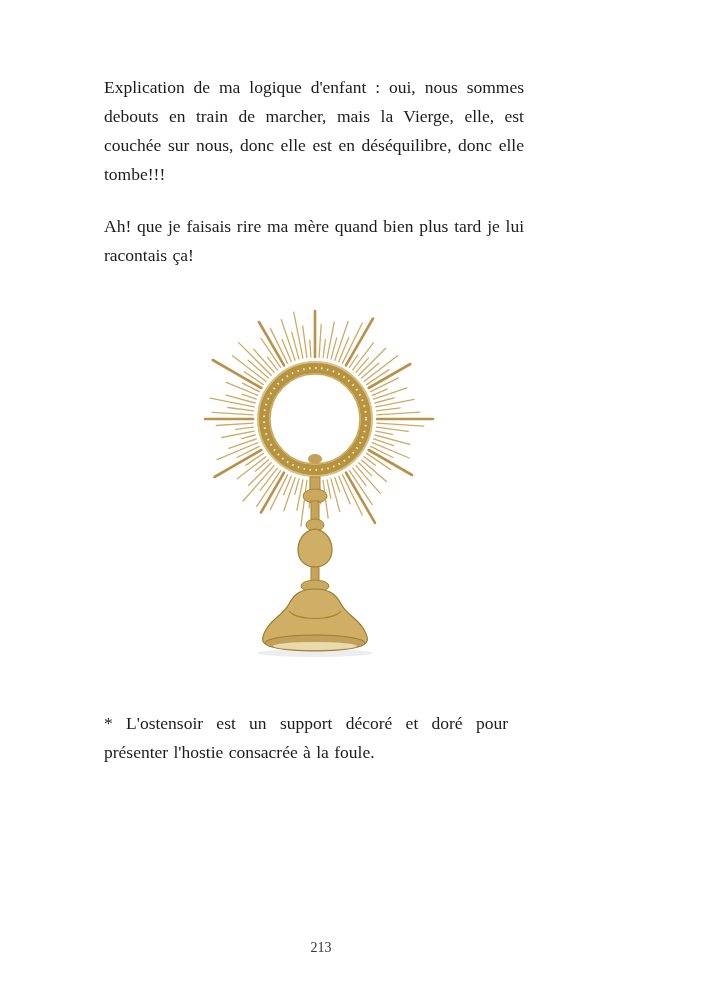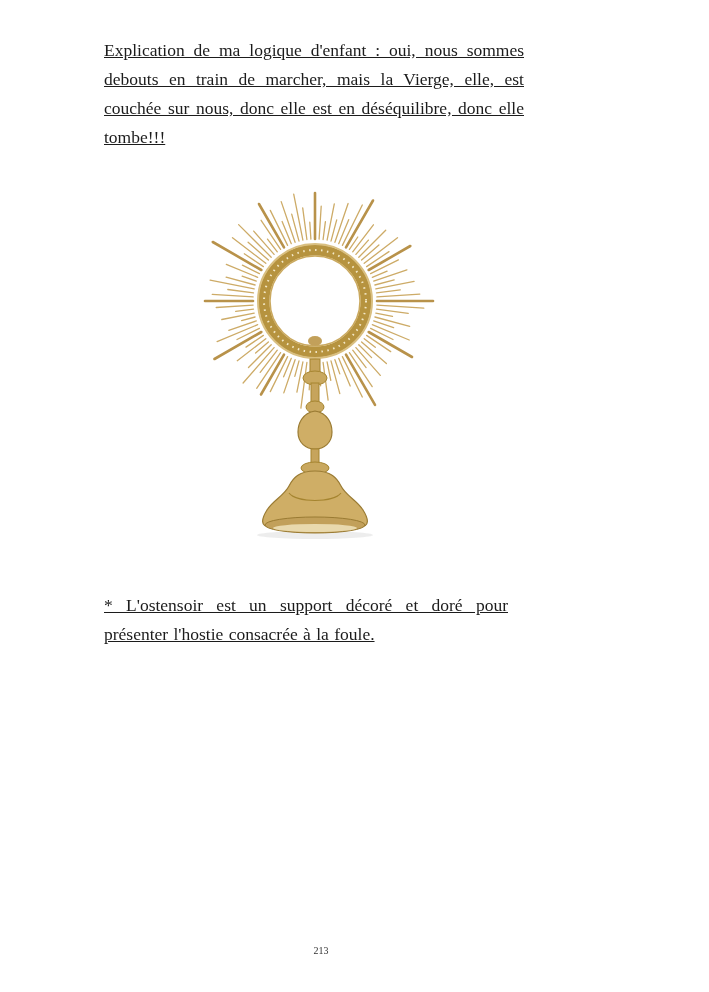--- a/index.html
+++ b/index.html
@@ -2,25 +2,24 @@
 <html><head>
 <meta charset="utf-8">
 <style>
   html, body { margin: 0; padding: 0; background: #ffffff; }
   .page {
     width: 627px;
     height: 992px;
     background: #ffffff;
     position: relative;
     box-sizing: border-box;
-    padding: 36px 103px 0 104px;
+    padding: 73px 103px 0 104px;
     font-family: "Liberation Serif", serif;
     color: #1c1c1c;
     overflow: hidden;
-    text-decoration: underline;
   }
   .para {
     font-size: 17.5px;
     line-height: 29px;
     text-align: justify;
     margin: 0 0 23px 0;
     word-spacing: 1px;
   }
   .figure-wrap {
     margin-top: 14px;
@@ -32,31 +31,32 @@
     text-align: justify;
     margin: 44px 16px 0 0;
     word-spacing: 1px;
   }
   .page-number {
     position: absolute;
     left: 15px;
     right: 0;
     bottom: 36px;
     text-align: center;
-    font-size: 10px;
+    font-size: 14px;
     color: #333333;
   }
 </style>
 </head>
 <body>
 
 <div class="page">
 
   <p class="para">Explication de ma logique d'enfant : oui, nous sommes debouts en train de marcher, mais la Vierge, elle, est couchée sur nous, donc elle est en déséquilibre, donc elle tombe!!!</p>
 
+  <p class="para">Ah! que je faisais rire ma mère quand bien plus tard je lui racontais ça!</p>
 
 
   <div class="figure-wrap">
     <svg width="350" height="368" viewBox="0 0 350 368" role="img" aria-label="Ostensoir doré">
 
       <g id="rays" stroke-linecap="round">
           <line x1="176.0" y1="64.0" x2="176.0" y2="18.0" stroke="#b8924a" stroke-width="2.6"></line>
           <line x1="180.1" y1="64.1" x2="182.2" y2="31.2" stroke="#cdab67" stroke-width="1.3"></line>
           <line x1="184.1" y1="64.5" x2="186.4" y2="46.7" stroke="#cdab67" stroke-width="1.3"></line>
           <line x1="188.1" y1="65.2" x2="195.3" y2="28.9" stroke="#cdab67" stroke-width="1.3"></line>

